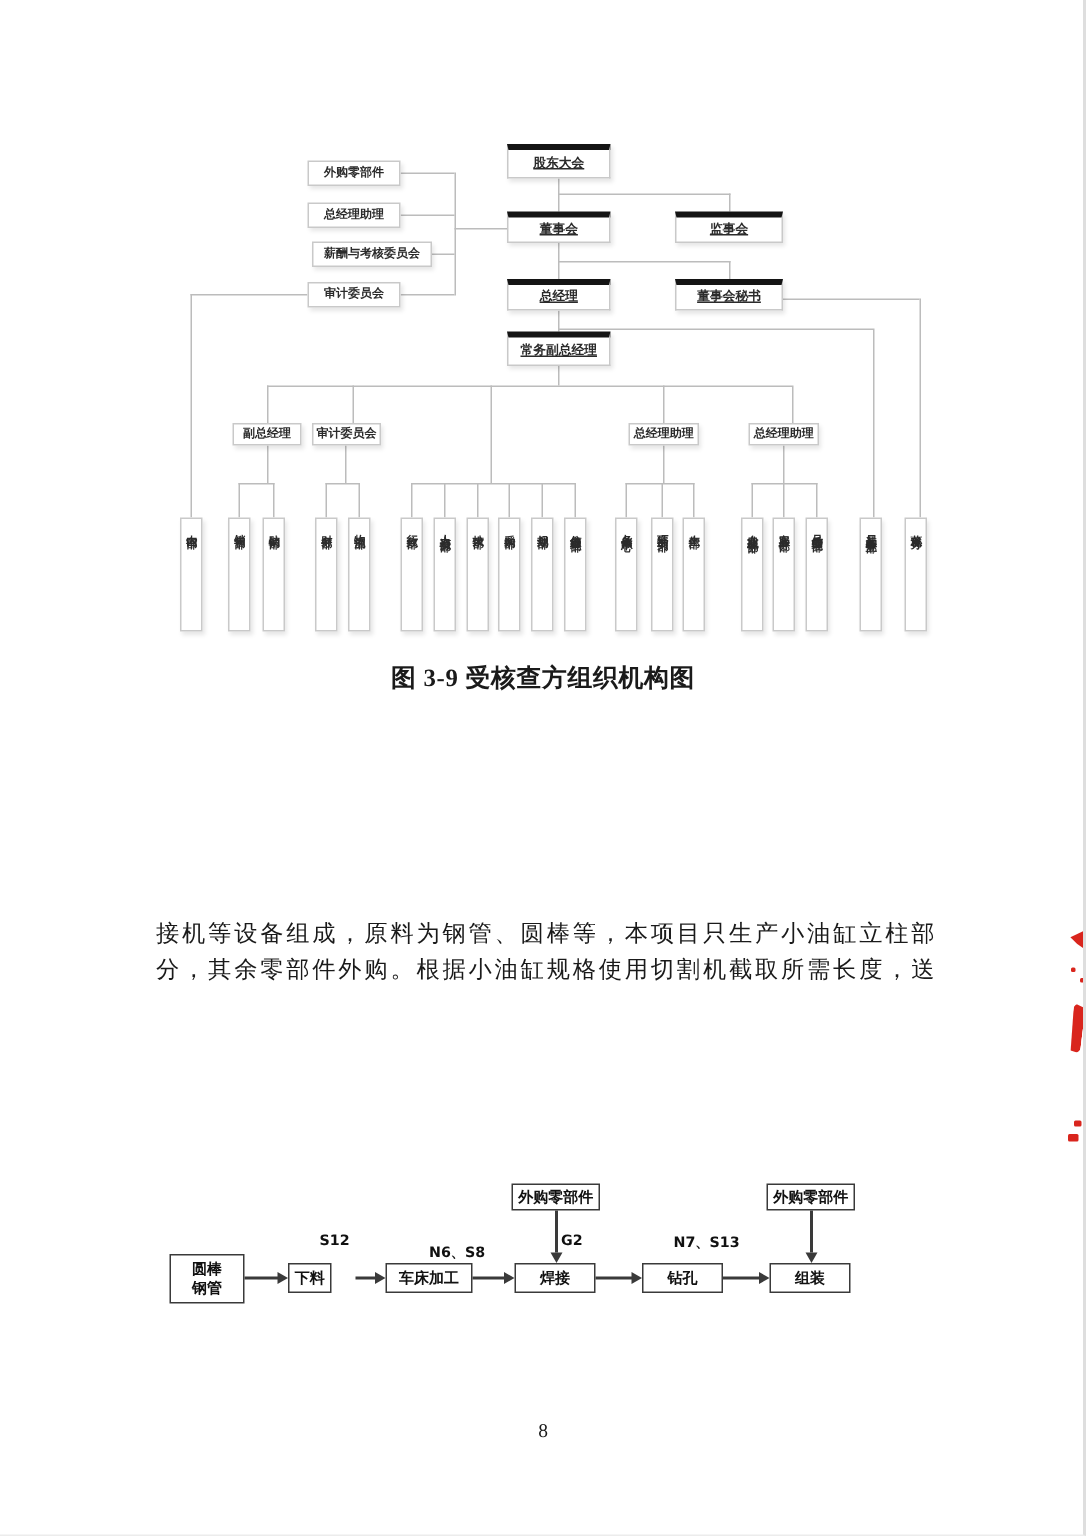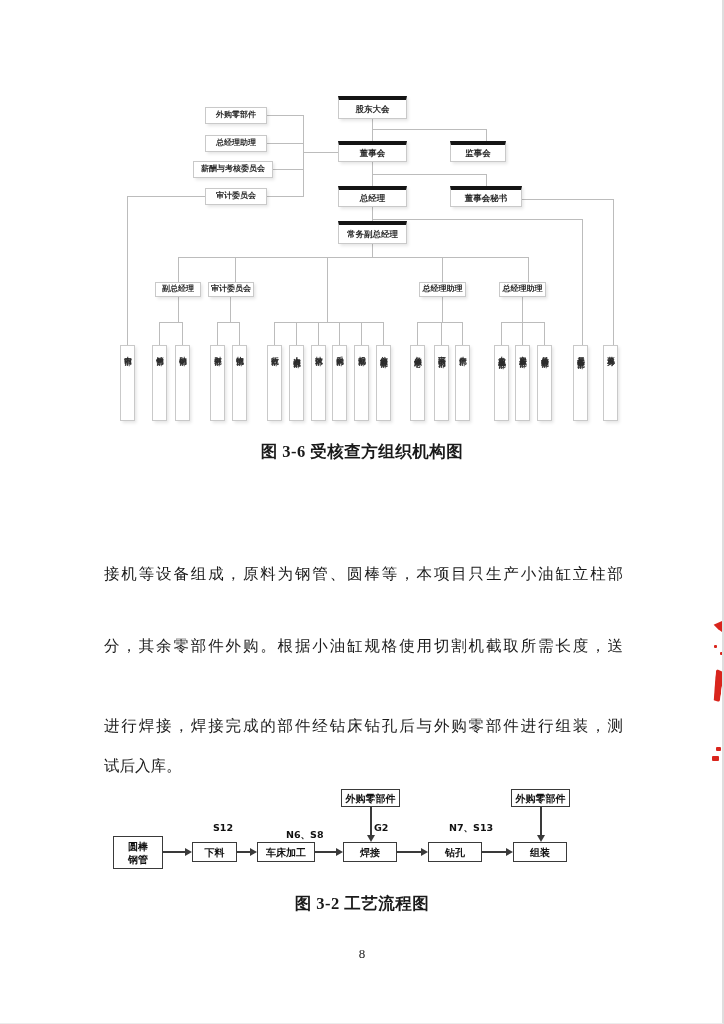--- a/index.html
+++ b/index.html
@@ -13,21 +13,21 @@
   .layer { position:absolute; inset:0; }
   .oline { position:absolute; background:#bcbcbc; }
   .obox {
     position:absolute; background:#ffffff; border:1px solid #c9c9c9;
     box-shadow:1.5px 2px 3px rgba(0,0,0,0.10);
     display:flex; align-items:center; justify-content:center;
     font-family:"DejaVu Sans","Liberation Sans",sans-serif;
     font-size:8px; font-weight:600; color:#2b2b2b; text-align:center;
     line-height:1.05; overflow:hidden;
   }
-  .obox.bar { border-top:4.5px solid #141414; font-size:8.5px; }
+  .obox.bar { border-top:4.5px solid #141414; font-size:8.5px;text-decoration:underline; }
   .obox.dept {
     writing-mode:vertical-rl; text-orientation:upright;
     font-size:7.5px; letter-spacing:1px; padding-top:4px;
     justify-content:flex-start; font-weight:600;
   }
   
   .cap { position:absolute; left:60px; width:604px; text-align:center;
          font-weight:bold; font-size:16.5px; letter-spacing:0.5px; }
   .heading { position:absolute; left:106px; font-weight:bold; font-size:16.5px; }
   .bodyline { position:absolute; left:104px; width:519px; font-size:15.5px;
@@ -111,27 +111,27 @@
       <div class="oline" style="left: 417px; top: 322px; width: 1px; height: 23px;"></div>
       <div class="oline" style="left: 441px; top: 322px; width: 1px; height: 23px;"></div>
       <div class="oline" style="left: 462px; top: 322px; width: 1px; height: 23px;"></div>
       <div class="oline" style="left: 522px; top: 296px; width: 1px; height: 26px;"></div>
       <div class="oline" style="left: 501px; top: 322px; width: 44px; height: 1px;"></div>
       <div class="oline" style="left: 501px; top: 322px; width: 1px; height: 23px;"></div>
       <div class="oline" style="left: 522px; top: 322px; width: 1px; height: 23px;"></div>
       <div class="oline" style="left: 544px; top: 322px; width: 1px; height: 23px;"></div>
       <div class="obox bar" style="left: 338px; top: 96px; width: 69px; height: 23px;">股东大会</div>
       <div class="obox bar" style="left: 338px; top: 141px; width: 69px; height: 21px;">董事会</div>
-      <div class="obox bar" style="left: 450px; top: 141px; width: 56px; height: 21px;">监事会</div>
+      <div class="obox bar" style="left: 450px; top: 141px; width: 72px; height: 21px;">监事会</div>
       <div class="obox bar" style="left: 338px; top: 186px; width: 69px; height: 21px;">总经理</div>
       <div class="obox bar" style="left: 450px; top: 186px; width: 72px; height: 21px;">董事会秘书</div>
       <div class="obox bar" style="left: 338px; top: 221px; width: 69px; height: 23px;">常务副总经理</div>
       <div class="obox" style="left: 205px; top: 107px; width: 62px; height: 17px;">外购零部件</div>
       <div class="obox" style="left: 205px; top: 135px; width: 62px; height: 17px;">总经理助理</div>
-      <div class="obox" style="left: 193px; top: 161px; width: 80px; height: 17px; text-align: center;">薪酬与考核委员会</div>
+      <div class="obox" style="left: 208px; top: 161px; width: 80px; height: 17px; text-align: center;">薪酬与考核委员会</div>
       <div class="obox" style="left: 205px; top: 188px; width: 62px; height: 17px;">审计委员会</div>
       <div class="obox" style="left: 155px; top: 282px; width: 46px; height: 15px;">副总经理</div>
       <div class="obox" style="left: 208px; top: 282px; width: 46px; height: 15px;">审计委员会</div>
       <div class="obox" style="left: 419px; top: 282px; width: 47px; height: 15px;">总经理助理</div>
       <div class="obox" style="left: 499px; top: 282px; width: 47px; height: 15px;">总经理助理</div>
       <div class="obox dept" style="left: 120px; top: 345px; width: 15px; height: 76px;">内审部</div>
       <div class="obox dept" style="left: 152px; top: 345px; width: 15px; height: 76px;">销售部</div>
       <div class="obox dept" style="left: 175px; top: 345px; width: 15px; height: 76px;">助销部</div>
       <div class="obox dept" style="left: 210px; top: 345px; width: 15px; height: 76px;">财务部</div>
       <div class="obox dept" style="left: 232px; top: 345px; width: 15px; height: 76px;">物流部</div>
@@ -144,32 +144,30 @@
       <div class="obox dept" style="left: 410px; top: 345px; width: 15px; height: 76px;">各储修中心</div>
       <div class="obox dept" style="left: 434px; top: 345px; width: 15px; height: 76px;">安环动力部</div>
       <div class="obox dept" style="left: 455px; top: 345px; width: 15px; height: 76px;">生产部</div>
       <div class="obox dept" style="left: 494px; top: 345px; width: 15px; height: 76px;">专业化服务部</div>
       <div class="obox dept" style="left: 515px; top: 345px; width: 15px; height: 76px;">客户服务部</div>
       <div class="obox dept" style="left: 537px; top: 345px; width: 15px; height: 76px;">品质管理部</div>
       <div class="obox dept" style="left: 573px; top: 345px; width: 15px; height: 76px;">易装备事业部</div>
       <div class="obox dept" style="left: 603px; top: 345px; width: 15px; height: 76px;">董秘办</div>
     </div>
 
-  <div class="cap" style="top:441px">图 3-6  受核查方组织机构图</div>
-
-
-
-  <div class="bodyline" style="top:564px">接机等设备组成，原料为钢管、圆棒等，本项目只生产小油缸立柱部</div>
+  <div class="cap" style="top:441px">图 3-9  受核查方组织机构图</div>
+
+
+
+  <div class="bodyline" style="top:612px">接机等设备组成，原料为钢管、圆棒等，本项目只生产小油缸立柱部</div>
   <div class="bodyline" style="top:636px">分，其余零部件外购。根据小油缸规格使用切割机截取所需长度，送</div>
-  <div class="bodyline" style="top:716px">进行焊接，焊接完成的部件经钻床钻孔后与外购零部件进行组装，测</div>
-  <div class="bodyline short" style="top:756px">试后入库。</div>
 
   <div class="layer" id="flowchart">
       <div class="fbox" style="left: 113px; top: 836px; width: 50px; height: 33px;">圆棒<br>钢管</div>
-      <div class="fbox" style="left: 192px; top: 842px; width: 45px; height: 20px;">下料</div>
+      <div class="fbox" style="left: 192px; top: 842px; width: 29px; height: 20px;">下料</div>
       <div class="fbox" style="left: 257px; top: 842px; width: 58px; height: 20px;">车床加工</div>
       <div class="fbox" style="left: 343px; top: 842px; width: 54px; height: 20px;">焊接</div>
       <div class="fbox" style="left: 428px; top: 842px; width: 54px; height: 20px;">钻孔</div>
       <div class="fbox" style="left: 513px; top: 842px; width: 54px; height: 20px;">组装</div>
       <div class="fbox" style="left: 341px; top: 789px; width: 59px; height: 18px;">外购零部件</div>
       <div class="fbox" style="left: 511px; top: 789px; width: 59px; height: 18px;">外购零部件</div>
       <div class="fline" style="left: 163px; top: 851px; width: 23px; height: 1.5px;"></div>
       <div class="fhead-r" style="left: 185px; top: 848px;"></div>
       <div class="fline" style="left: 237px; top: 851px; width: 14px; height: 1.5px;"></div>
       <div class="fhead-r" style="left: 250px; top: 848px;"></div>
@@ -182,21 +180,20 @@
       <div class="fline" style="left: 370px; top: 807px; width: 1.5px; height: 28px;"></div>
       <div class="fhead-d" style="left: 367px; top: 835px;"></div>
       <div class="fline" style="left: 540px; top: 807px; width: 1.5px; height: 28px;"></div>
       <div class="fhead-d" style="left: 537px; top: 835px;"></div>
       <div class="flabel" style="left: 213px; top: 822px;">S12</div>
       <div class="flabel" style="left: 286px; top: 829px;">N6、S8</div>
       <div class="flabel" style="left: 374px; top: 822px;">G2</div>
       <div class="flabel" style="left: 449px; top: 822px;">N7、S13</div>
     </div>
 
-  <div class="cap" style="top:893px">图 3-2  工艺流程图</div>
 
   <div class="pageno" style="top:946px">8</div>
 
   <div class="red red-wedge" style="left:711px;top:620px"></div>
   <div class="red dot" style="left:714px;top:645px;width:3px;height:3px"></div>
   <div class="red dot" style="left:720px;top:652px;width:4px;height:3px"></div>
   <div class="red red-stroke" style="left:714px;top:669px"></div>
   <div class="red dot" style="left:716px;top:747px;width:5px;height:4px"></div>
   <div class="red dot" style="left:712px;top:756px;width:7px;height:5px"></div>
 

